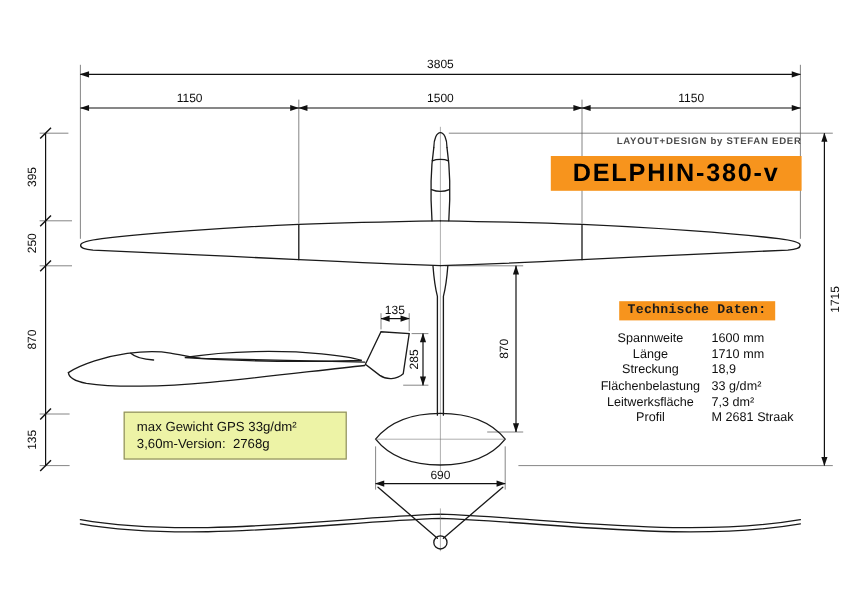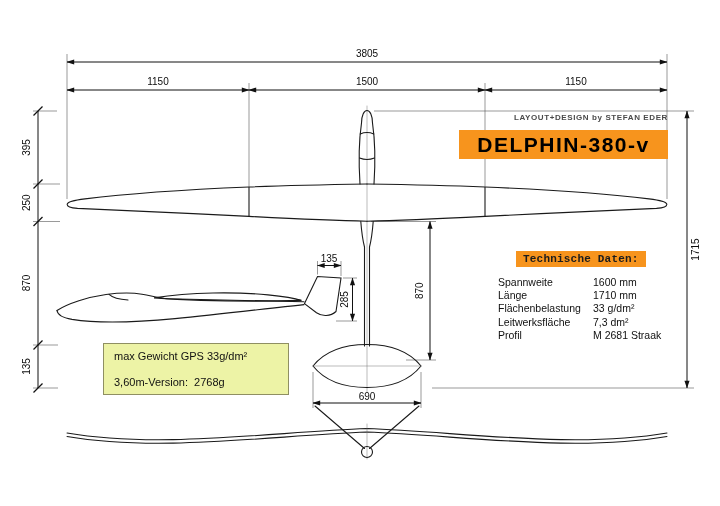--- a/index.html
+++ b/index.html
@@ -12,37 +12,37 @@
     font-size:8px; letter-spacing:0.6px; color:#4a4a4a; font-weight:bold;
   }
   .banner {
     position:absolute; left:459px; top:130px; width:209px; height:29px;
     background:#F7941D; display:flex; align-items:center; justify-content:center;
   }
   .banner span {
     font-weight:bold; font-size:21px; letter-spacing:1.5px; color:#000000;
   }
   .note {
-    position:absolute; left:103px; top:343px; width:186px; height:52px;
+    position:absolute; left:103px; top:343px; width:186px; height:40px;
     background:#EDF3A6; border:1px solid #8f8f62; padding:6px 10px;
     display:flex; flex-direction:column; justify-content:space-between;
     font-size:11px; color:#111;
   }
   .note div { white-space:pre; }
   .tech-header {
     position:absolute; left:516px; top:251px;
     background:#F7941D; font-size:11px; font-weight:bold; color:#1c1c1c;
     padding:2px 7px; letter-spacing:0.2px;font-family:Liberation Mono, monospace;
   }
   .tech-table {
     position:absolute; left:498px; top:276px;
     font-size:10.5px; color:#101010;
   }
   .tech-row { display:flex; line-height:13.2px; }
-  .tech-row .lbl { width:88px; text-align:left; }
+  .tech-row .lbl { width:88px; text-align:center; }
   .tech-row .val { padding-left:7px; white-space:pre; }
 
   svg text { font-family:"Liberation Sans", sans-serif; font-size:10px; fill:#0d0d0d; }
 </style>
 </head>
 <body>
 
 <div class="canvas">
 
   <svg width="720" height="506" viewBox="0 0 720 506">
@@ -162,20 +162,24 @@
   <div class="tech-table">
     <div class="tech-row">
       <span class="lbl">Spannweite</span>
       <span class="val">1600 mm</span>
     </div>
     <div class="tech-row">
       <span class="lbl">Länge</span>
       <span class="val">1710 mm</span>
     </div>
     <div class="tech-row">
+      <span class="lbl">Streckung</span>
+      <span class="val">18,9</span>
+    </div>
+    <div class="tech-row">
       <span class="lbl">Flächenbelastung</span>
       <span class="val">33 g/dm²</span>
     </div>
     <div class="tech-row">
       <span class="lbl">Leitwerksfläche</span>
       <span class="val">7,3 dm²</span>
     </div>
     <div class="tech-row">
       <span class="lbl">Profil</span>
       <span class="val">M 2681 Straak</span>

